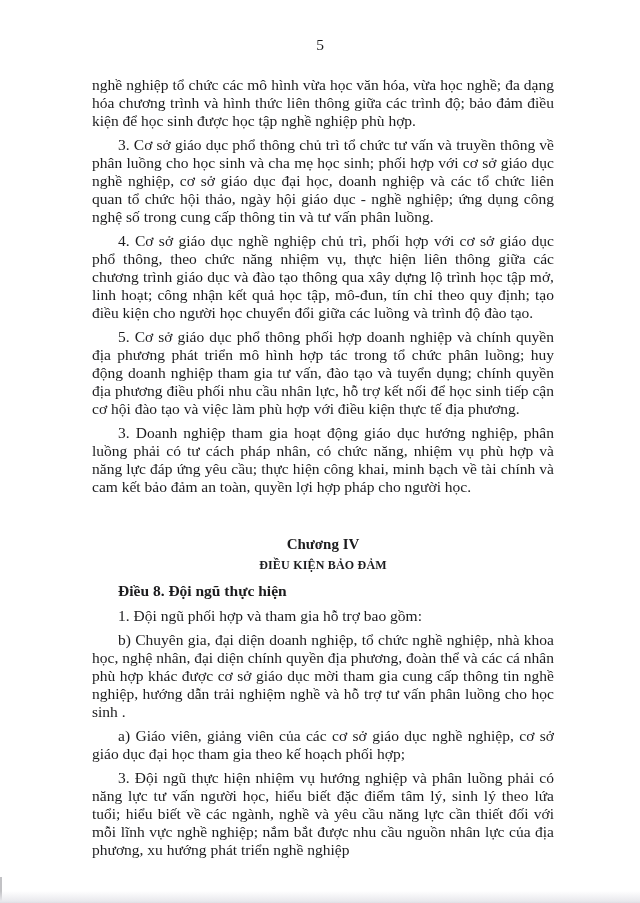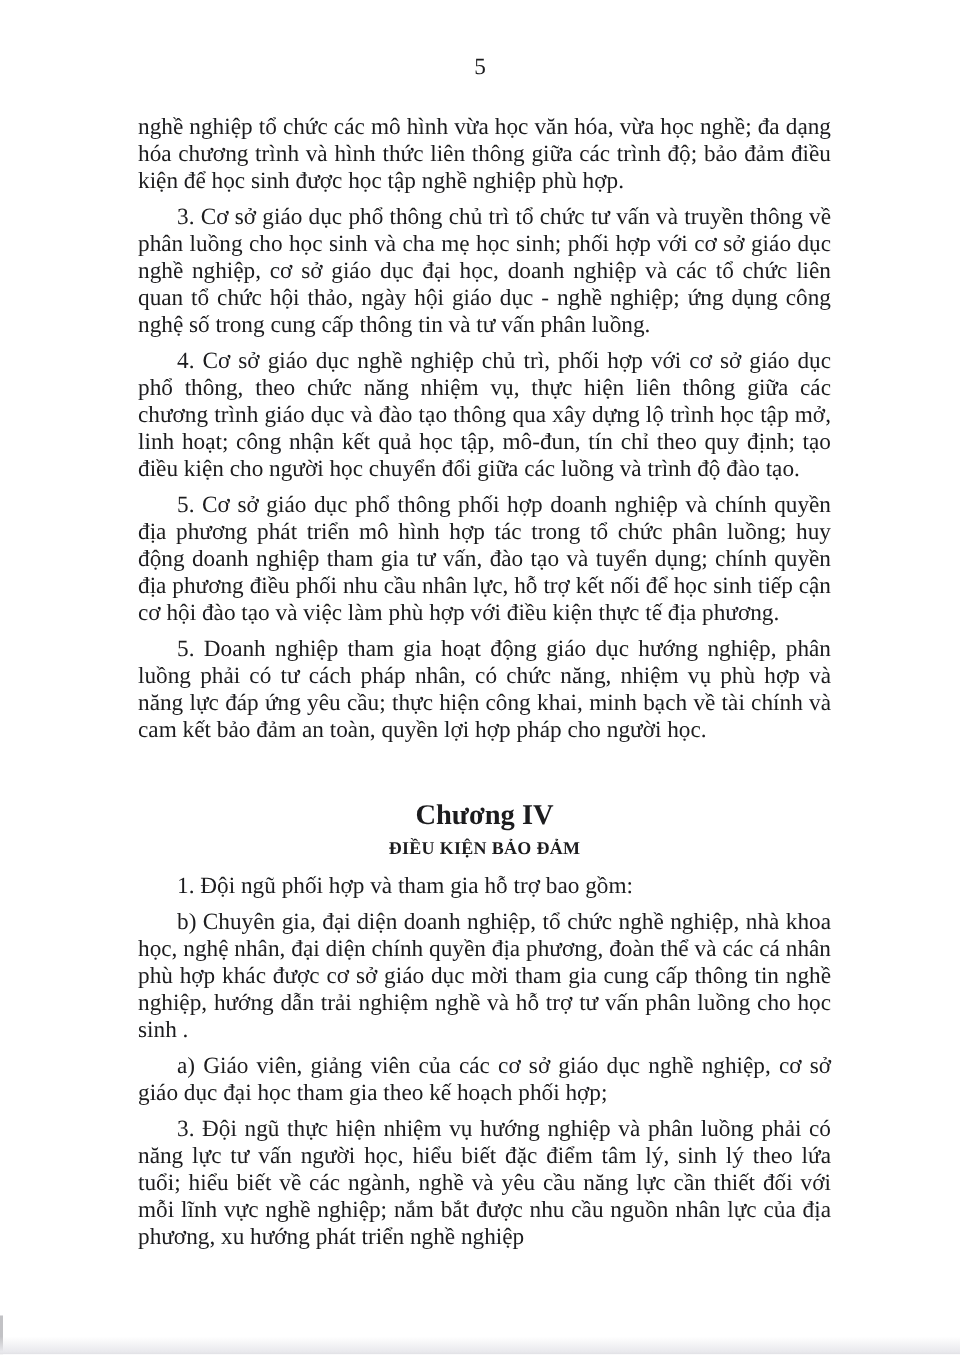--- a/index.html
+++ b/index.html
@@ -29,21 +29,21 @@
     margin: 0 0 6px 0;
     text-indent: 26px;
   }
   .content p.no-indent { text-indent: 0; }
   .chapter-block {
     margin-top: 38px;
     margin-bottom: 6px;
     text-align: center;
     font-weight: bold;
   }
-  .chapter-name { font-size: 19px; line-height: 20px; }
+  .chapter-name { font-size: 15px; line-height: 20px; }
   .chapter-title { font-size: 12px; line-height: 22px; letter-spacing: 0.2px; }
   .article-heading {
     font-weight: bold;
     text-indent: 26px;
     margin: 6px 0 7px 0 !important;
     text-align: left;
   }
   
   .bottom-shadow {
     position: absolute;
@@ -69,27 +69,28 @@
   <div class="content">
 
     <p class="no-indent">nghề nghiệp tổ chức các mô hình vừa học văn hóa, vừa học nghề; đa dạng hóa chương trình và hình thức liên thông giữa các trình độ; bảo đảm điều kiện để học sinh được học tập nghề nghiệp phù hợp.</p>
 
     <p>3. Cơ sở giáo dục phổ thông chủ trì tổ chức tư vấn và truyền thông về phân luồng cho học sinh và cha mẹ học sinh; phối hợp với cơ sở giáo dục nghề nghiệp, cơ sở giáo dục đại học, doanh nghiệp và các tổ chức liên quan tổ chức hội thảo, ngày hội giáo dục - nghề nghiệp; ứng dụng công nghệ số trong cung cấp thông tin và tư vấn phân luồng.</p>
 
     <p>4. Cơ sở giáo dục nghề nghiệp chủ trì, phối hợp với cơ sở giáo dục phổ thông, theo chức năng nhiệm vụ, thực hiện liên thông giữa các chương trình giáo dục và đào tạo thông qua xây dựng lộ trình học tập mở, linh hoạt; công nhận kết quả học tập, mô-đun, tín chỉ theo quy định; tạo điều kiện cho người học chuyển đổi giữa các luồng và trình độ đào tạo.</p>
 
     <p>5. Cơ sở giáo dục phổ thông phối hợp doanh nghiệp và chính quyền địa phương phát triển mô hình hợp tác trong tổ chức phân luồng; huy động doanh nghiệp tham gia tư vấn, đào tạo và tuyển dụng; chính quyền địa phương điều phối nhu cầu nhân lực, hỗ trợ kết nối để học sinh tiếp cận cơ hội đào tạo và việc làm phù hợp với điều kiện thực tế địa phương.</p>
 
-    <p>5. Doanh nghiệp tham gia hoạt động giáo dục hướng nghiệp, phân luồng phải có tư cách pháp nhân, có chức năng, nhiệm vụ phù hợp và năng lực đáp ứng yêu cầu; thực hiện công khai, minh bạch về tài chính và cam kết bảo đảm an toàn, quyền lợi hợp pháp cho người học.</p>
+    <p>3. Doanh nghiệp tham gia hoạt động giáo dục hướng nghiệp, phân luồng phải có tư cách pháp nhân, có chức năng, nhiệm vụ phù hợp và năng lực đáp ứng yêu cầu; thực hiện công khai, minh bạch về tài chính và cam kết bảo đảm an toàn, quyền lợi hợp pháp cho người học.</p>
 
     <div class="chapter-block">
       <div class="chapter-name">Chương IV</div>
       <div class="chapter-title">ĐIỀU KIỆN BẢO ĐẢM</div>
     </div>
 
+    <p class="article-heading">Điều 8. Đội ngũ thực hiện</p>
 
 
     <p>1. Đội ngũ phối hợp và tham gia hỗ trợ bao gồm:</p>
 
     <p>b) Chuyên gia, đại diện doanh nghiệp, tổ chức nghề nghiệp, nhà khoa học, nghệ nhân, đại diện chính quyền địa phương, đoàn thể và các cá nhân phù hợp khác được cơ sở giáo dục mời tham gia cung cấp thông tin nghề nghiệp, hướng dẫn trải nghiệm nghề và hỗ trợ tư vấn phân luồng cho học sinh .</p>
 
     <p>a) Giáo viên, giảng viên của các cơ sở giáo dục nghề nghiệp, cơ sở giáo dục đại học tham gia theo kế hoạch phối hợp;</p>
 
     <p>3. Đội ngũ thực hiện nhiệm vụ hướng nghiệp và phân luồng phải có năng lực tư vấn người học, hiểu biết đặc điểm tâm lý, sinh lý theo lứa tuổi; hiểu biết về các ngành, nghề và yêu cầu năng lực cần thiết đối với mỗi lĩnh vực nghề nghiệp; nắm bắt được nhu cầu nguồn nhân lực của địa phương, xu hướng phát triển nghề nghiệp</p>
 

